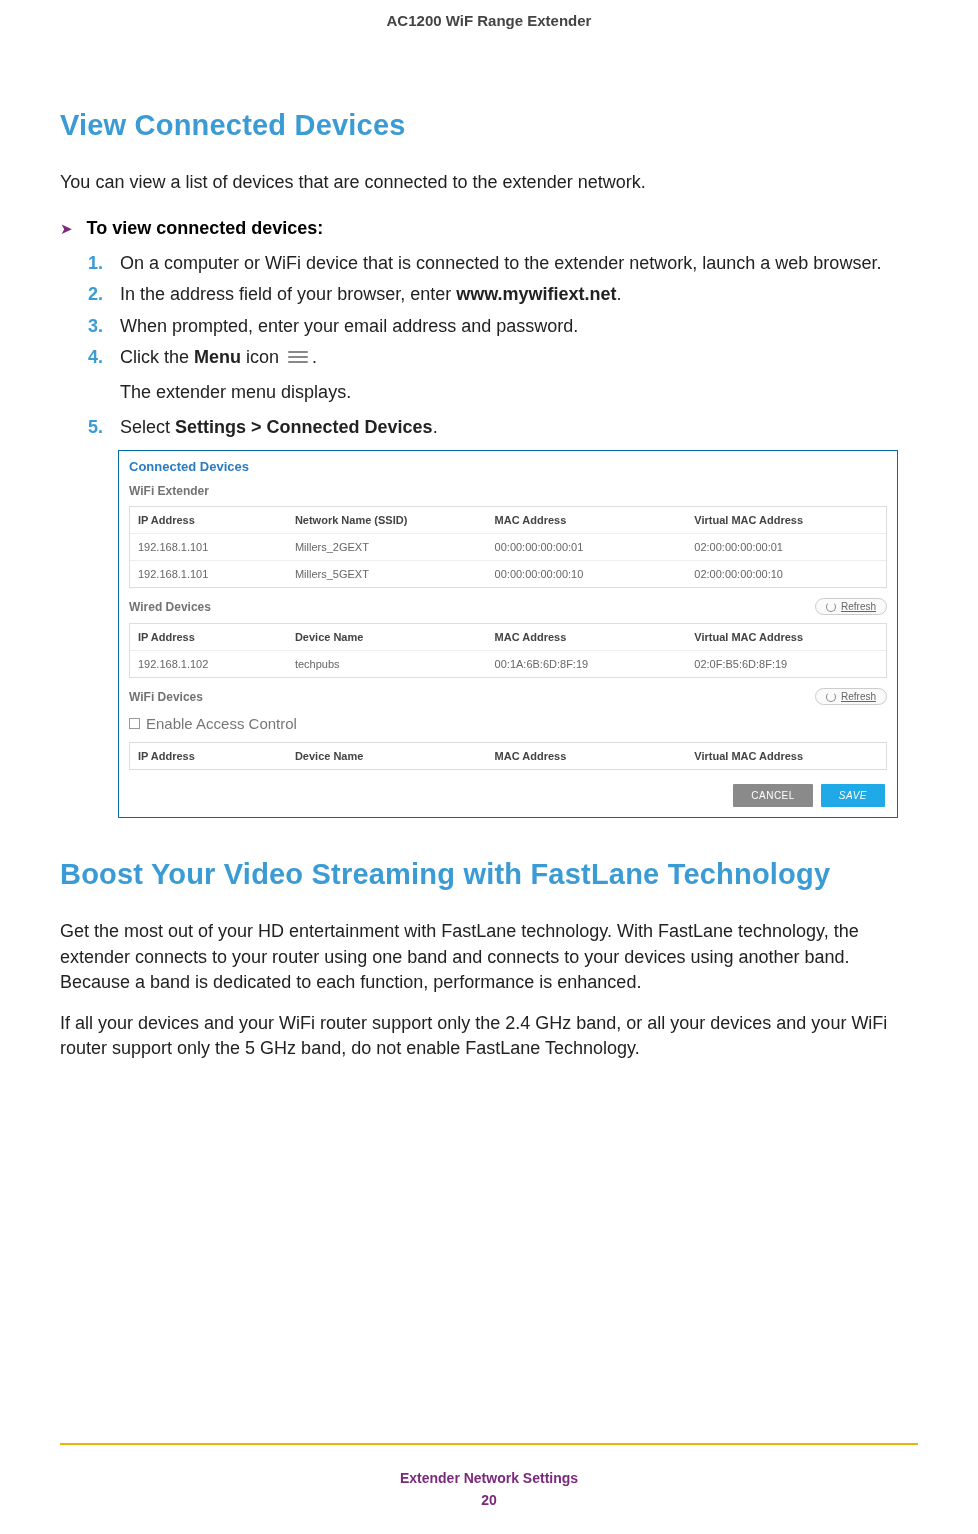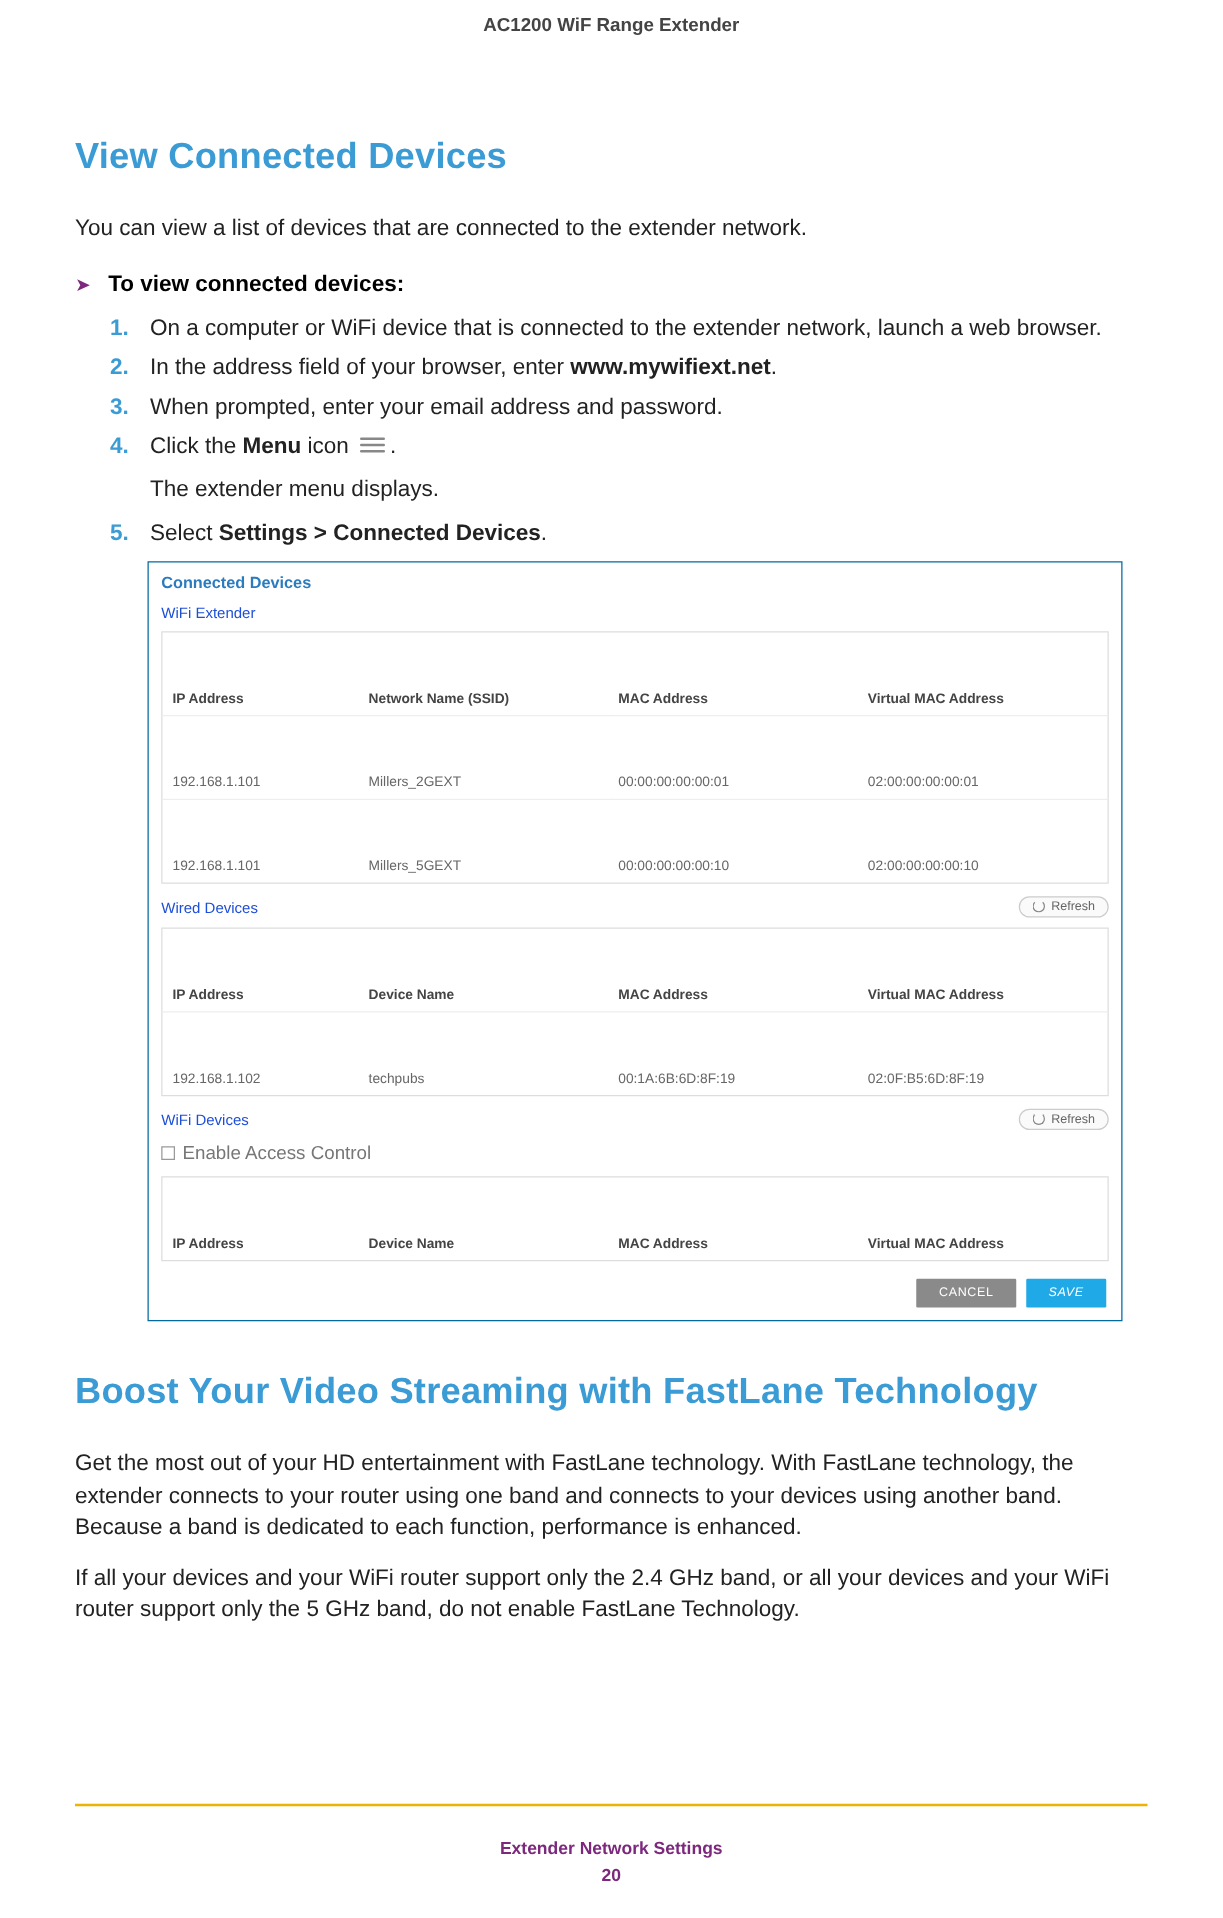--- a/index.html
+++ b/index.html
@@ -50,30 +50,30 @@
       border: 1px solid #0369a1;
       background: #fff;
       font-family: Arial, sans-serif;
       color: #555;
     }
     .panel-title { color: #2B7BBF; font-weight: 700; font-size: 13px; padding: 8px 10px 4px; }
     .sub-title-row {
       display: flex; justify-content: space-between; align-items: center;
       padding: 6px 10px 4px;
     }
-    .sub-title { color: #1d4ed8; font-weight: 400; font-size: 12px; }
+    .sub-title { color: #737373; font-weight: 700; font-size: 12px; }
     .inset { margin: 4px 10px; border: 1px solid #ddd; background: #fff; }
-    .trow { display: grid; grid-template-columns: 1.1fr 1.4fr 1.4fr 1.4fr; margin-top: 40px; }
+    .trow { display: grid; grid-template-columns: 1.1fr 1.4fr 1.4fr 1.4fr; }
     .trow > div { padding: 7px 8px; font-size: 11px; color: #666; border-bottom: 1px solid #eee; }
     .trow.head > div { color: #444; font-weight: 700; }
     .trow.last > div { border-bottom: none; }
     .refresh-btn {
-      display: inline-flex; gap: 5px;
+      display: inline-flex; align-items: center; gap: 5px;
       border: 1px solid #ccc; border-radius: 10px;
-      padding: 2px 10px; font-size: 10px; color: #666; background: #fafafa;
+      padding: 2px 10px; font-size: 10px; color: #666; background: #fafafa; text-decoration: underline;
     }
     .refresh-icon {
       width: 10px; height: 10px; border: 1.4px solid #888; border-top-color: transparent;
       border-radius: 50%;
     }
     .access-row { padding: 6px 10px; font-size: 15px; color: #777; display:flex; align-items:center; gap:6px;}
     .checkbox { width: 11px; height: 11px; border: 1px solid #999; display: inline-block; }
     .btn-row { display: flex; justify-content: flex-end; gap: 8px; padding: 10px 12px; }
     .btn { font-size: 10px; color: #fff; padding: 6px 18px; border-radius: 1px; letter-spacing: 0.5px; }
     .btn.cancel { background: #8A8A8A; }

